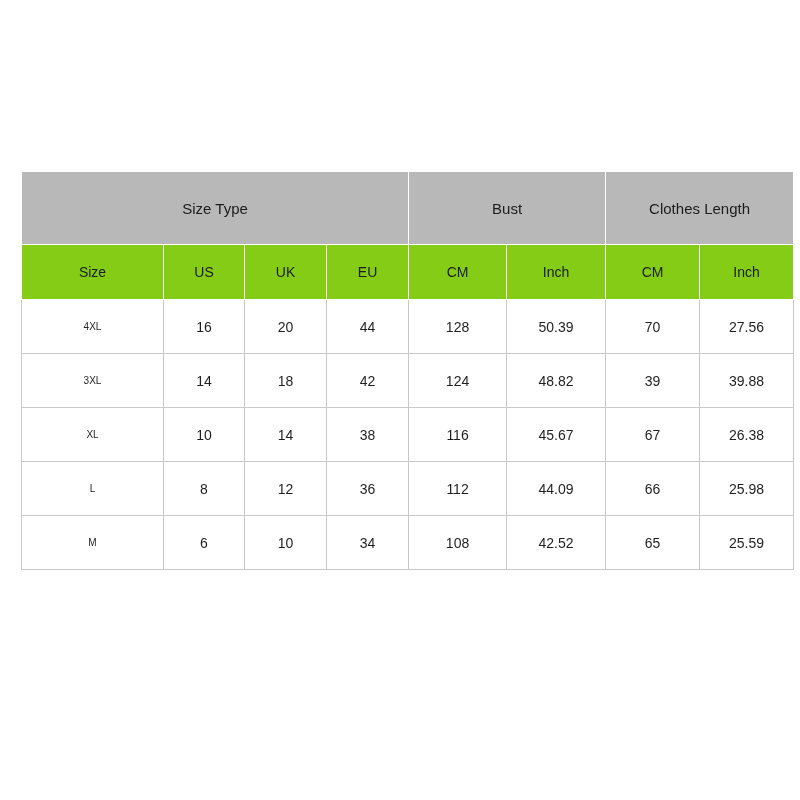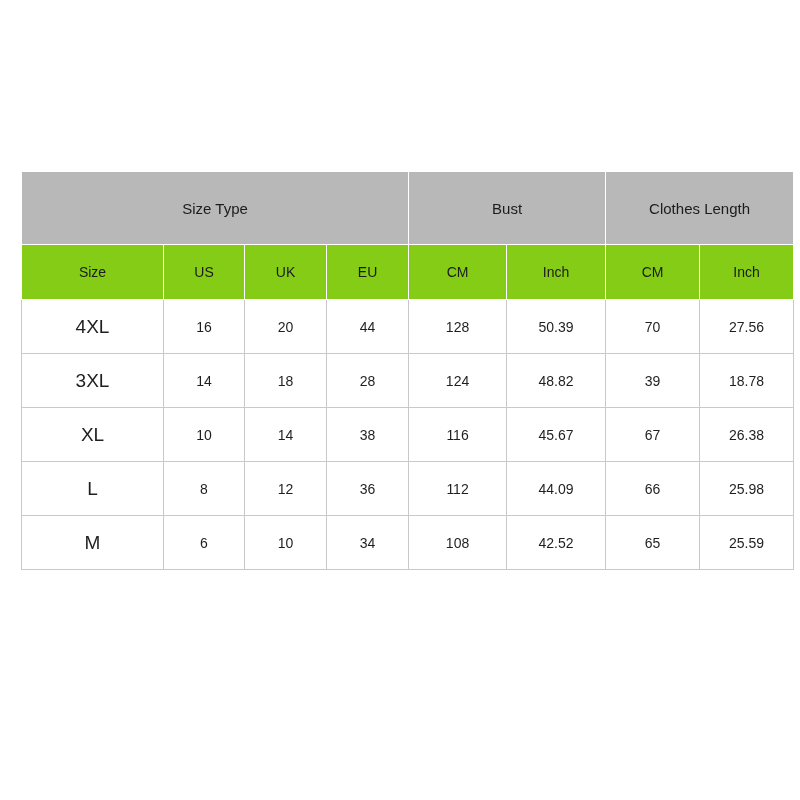--- a/index.html
+++ b/index.html
@@ -53,21 +53,21 @@
   }
   
   tr.data-row td {
     background: #ffffff;
     height: 51px;
     font-size: 14px;
     border: 1px solid #c9c9c9;
     color: #1f1f1f;
   }
   tr.data-row td.first-col {
-    font-size: 19px;
+    font-size: 10px;
   }
   
   col.c-size   { width: 142px; }
   col.c-us     { width: 81px; }
   col.c-uk     { width: 82px; }
   col.c-eu     { width: 82px; }
   col.c-bcm    { width: 98px; }
   col.c-bin    { width: 99px; }
   col.c-lcm    { width: 94px; }
   col.c-lin    { width: 94px; }
@@ -112,25 +112,25 @@
           <td>44</td>
           <td>128</td>
           <td>50.39</td>
           <td>70</td>
           <td>27.56</td>
         </tr>
         <tr class="data-row">
           <td class="first-col">3XL</td>
           <td>14</td>
           <td>18</td>
-          <td>28</td>
+          <td>42</td>
           <td>124</td>
           <td>48.82</td>
           <td>39</td>
-          <td>18.78</td>
+          <td>39.88</td>
         </tr>
         <tr class="data-row">
           <td class="first-col">XL</td>
           <td>10</td>
           <td>14</td>
           <td>38</td>
           <td>116</td>
           <td>45.67</td>
           <td>67</td>
           <td>26.38</td>

